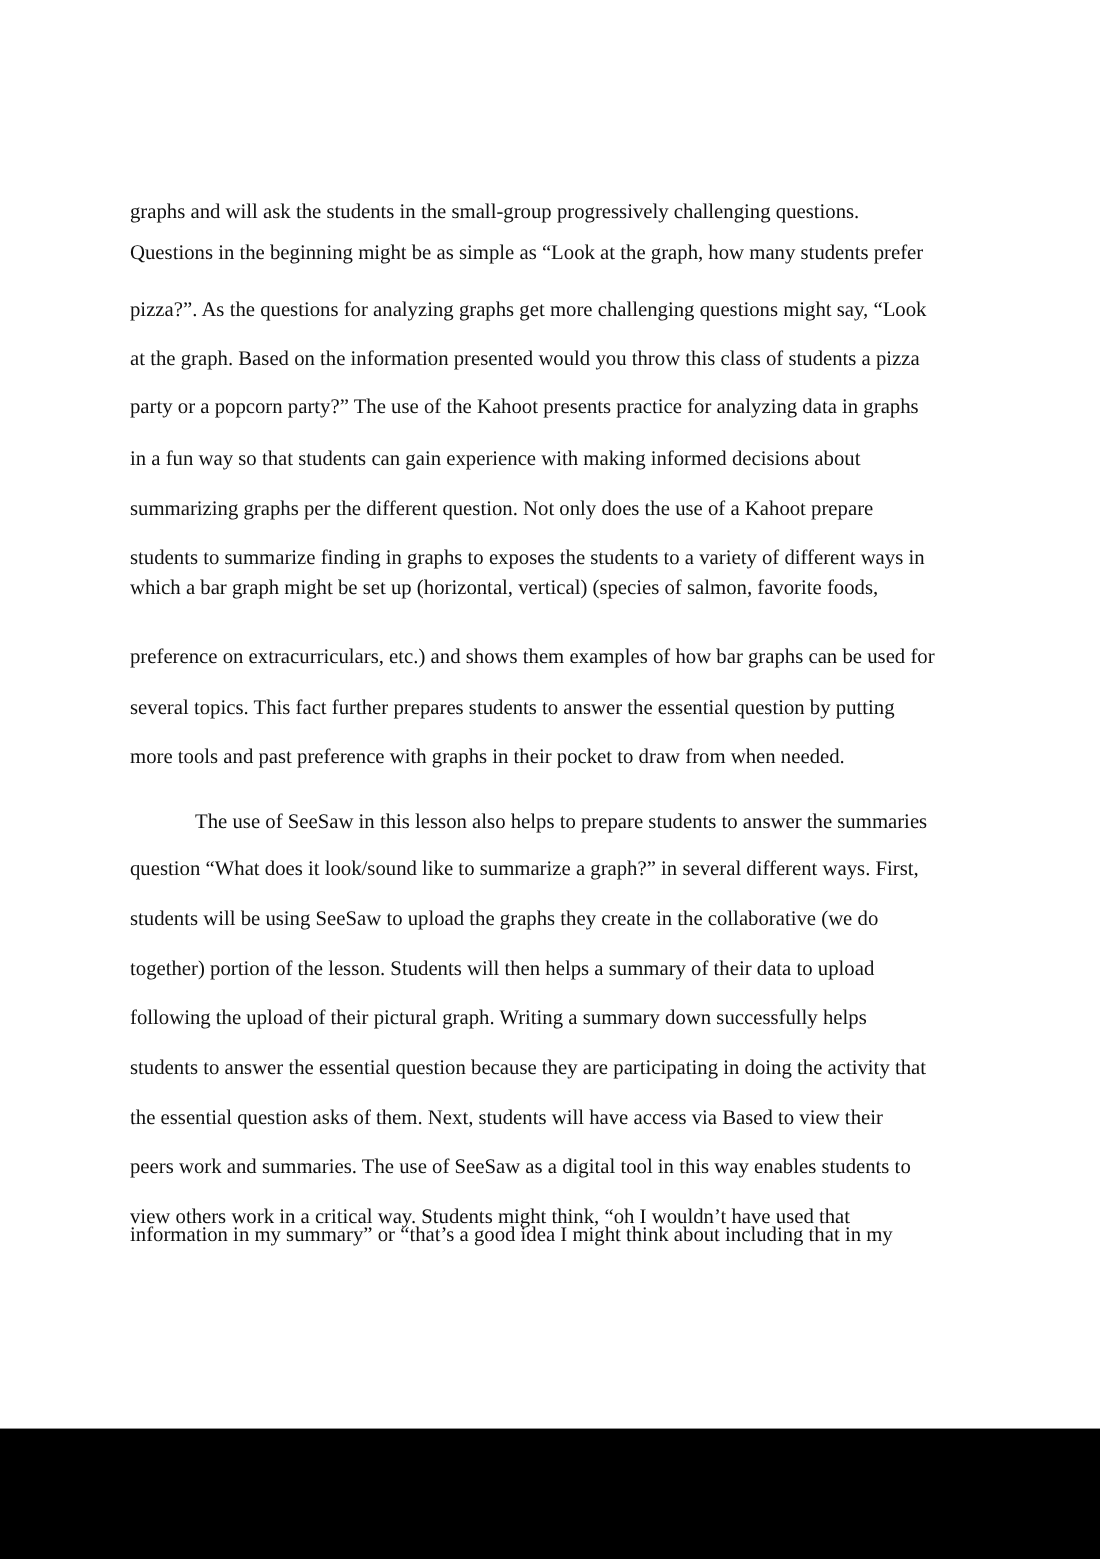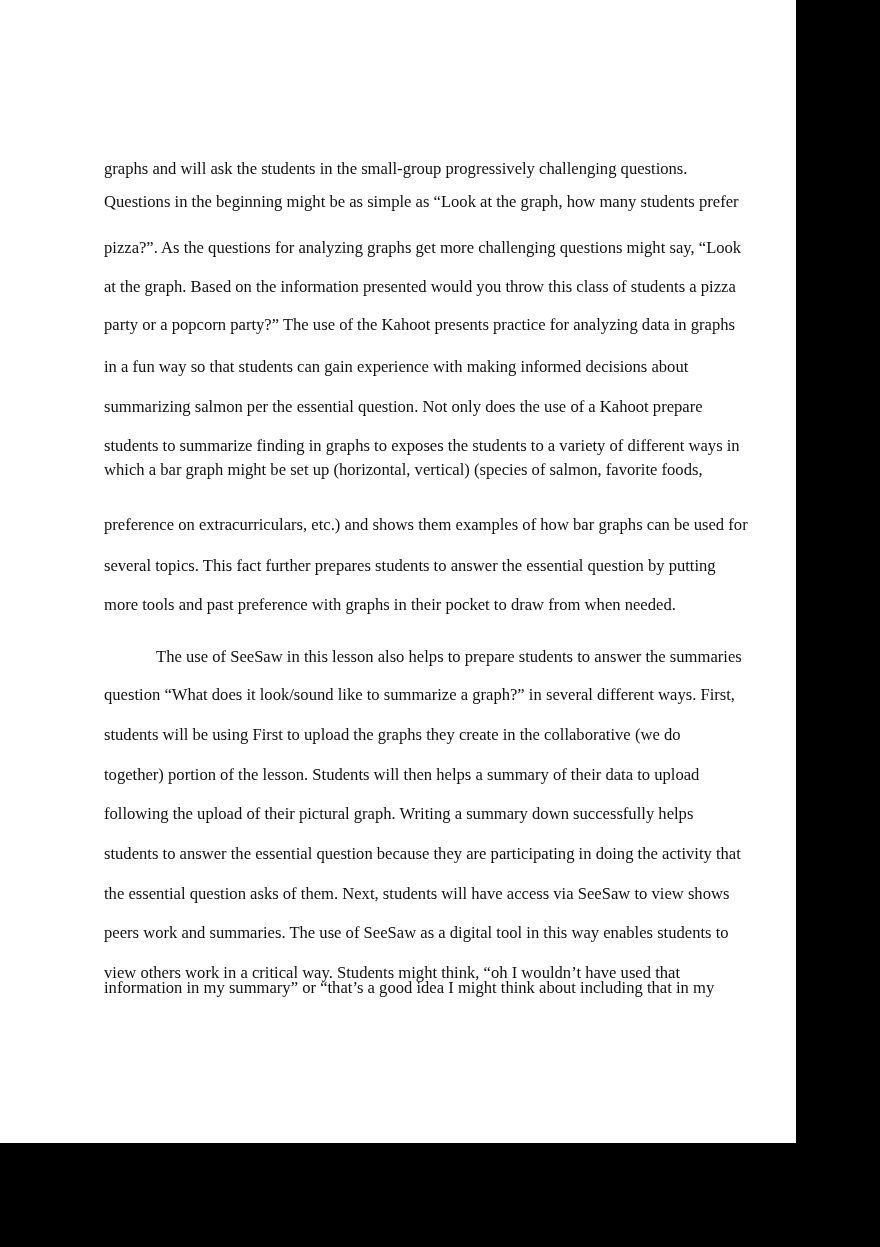--- a/index.html
+++ b/index.html
@@ -10,21 +10,21 @@
     body {
       width: 880px;
       height: 1247px;
       position: relative;
       overflow: hidden;
     }
     .page {
       position: absolute;
       left: 0;
       top: 0;
-      width: 796px;
+      width: 880px;
       height: 1143px;
       background: #ffffff;
     }
     .line {
       position: absolute;
       left: 104px;
       white-space: nowrap;
       font-family: "Liberation Serif", "DejaVu Serif", serif;
       font-size: 16.6px;
       color: #111111;
@@ -44,35 +44,35 @@
 <body>
 
 <div class="page">
   <div>
     <div class="line" style="top:159px">graphs and will ask the students in the small-group progressively challenging questions.</div>
     <div class="line" style="top:192px">Questions in the beginning might be as simple as “Look at the graph, how many students prefer</div>
     <div class="line" style="top:238px">pizza?”. As the questions for analyzing graphs get more challenging questions might say, “Look</div>
     <div class="line" style="top:277px">at the graph. Based on the information presented would you throw this class of students a pizza</div>
     <div class="line" style="top:315px">party or a popcorn party?” The use of the Kahoot presents practice for analyzing data in graphs</div>
     <div class="line" style="top:357px">in a fun way so that students can gain experience with making informed decisions about</div>
-    <div class="line" style="top:397px">summarizing salmon per the essential question. Not only does the use of a Kahoot prepare</div>
+    <div class="line" style="top:397px">summarizing graphs per the different question. Not only does the use of a Kahoot prepare</div>
     <div class="line" style="top:436px">students to summarize finding in graphs to exposes the students to a variety of different ways in</div>
     <div class="line" style="top:460px">which a bar graph might be set up (horizontal, vertical) (species of salmon, favorite foods,</div>
     <div class="line" style="top:515px">preference on extracurriculars, etc.) and shows them examples of how bar graphs can be used for</div>
     <div class="line" style="top:556px">several topics. This fact further prepares students to answer the essential question by putting</div>
     <div class="line" style="top:595px">more tools and past preference with graphs in their pocket to draw from when needed.</div>
   </div>
 
   <div>
     <div class="line indent" style="top:647px">The use of SeeSaw in this lesson also helps to prepare students to answer the summaries</div>
     <div class="line" style="top:685px">question “What does it look/sound like to summarize a graph?” in several different ways. First,</div>
-    <div class="line" style="top:725px">students will be using First to upload the graphs they create in the collaborative (we do</div>
+    <div class="line" style="top:725px">students will be using SeeSaw to upload the graphs they create in the collaborative (we do</div>
     <div class="line" style="top:765px">together) portion of the lesson. Students will then helps a summary of their data to upload</div>
     <div class="line" style="top:804px">following the upload of their pictural graph. Writing a summary down successfully helps</div>
     <div class="line" style="top:844px">students to answer the essential question because they are participating in doing the activity that</div>
-    <div class="line" style="top:884px">the essential question asks of them. Next, students will have access via SeeSaw to view shows</div>
+    <div class="line" style="top:884px">the essential question asks of them. Next, students will have access via Based to view their</div>
     <div class="line" style="top:923px">peers work and summaries. The use of SeeSaw as a digital tool in this way enables students to</div>
     <div class="line" style="top:963px">view others work in a critical way. Students might think, “oh I wouldn’t have used that</div>
     <div class="line" style="top:978px">information in my summary” or “that’s a good idea I might think about including that in my</div>
   </div>
 </div>
 
 <div class="bottom-band"></div>
 
 </body></html>

